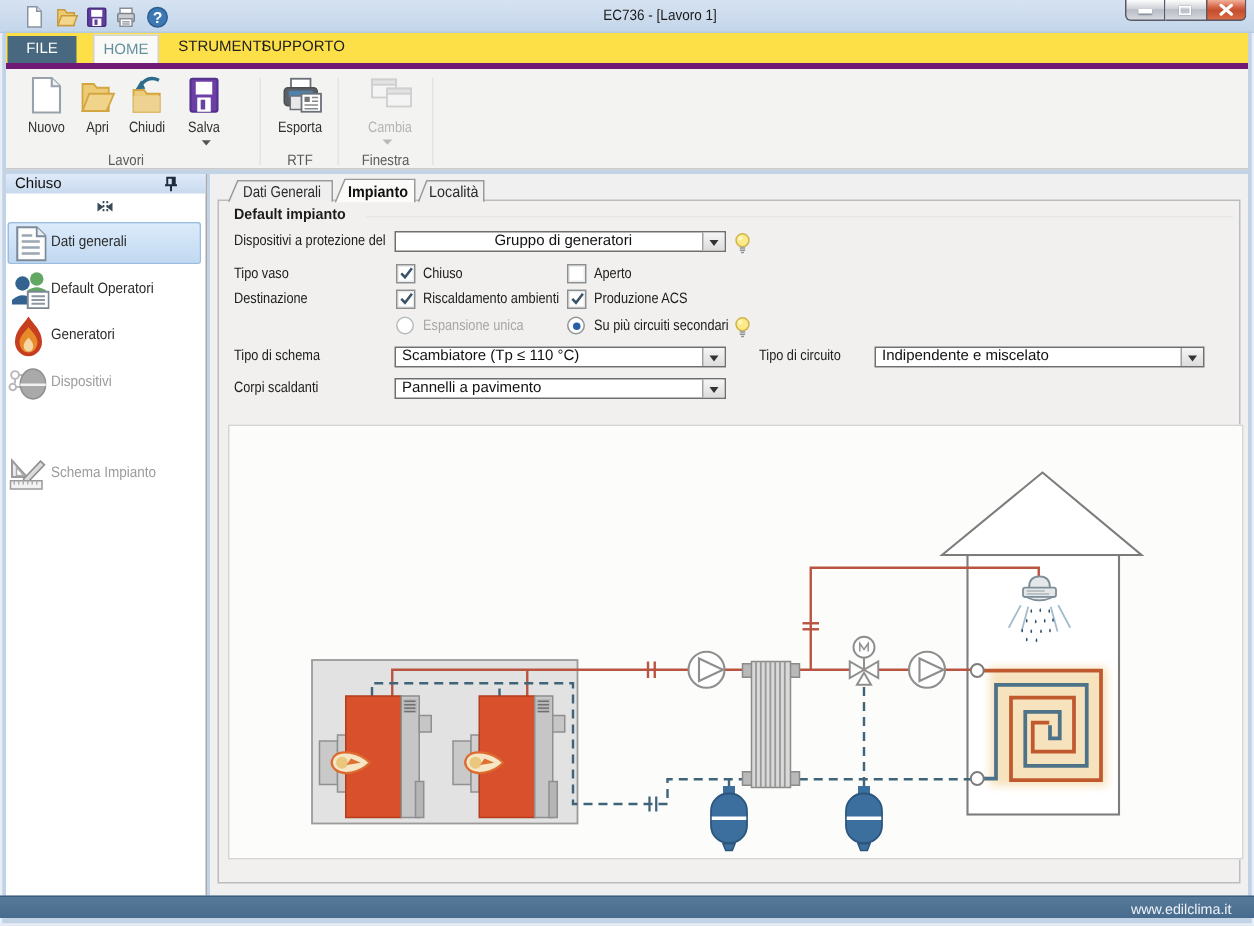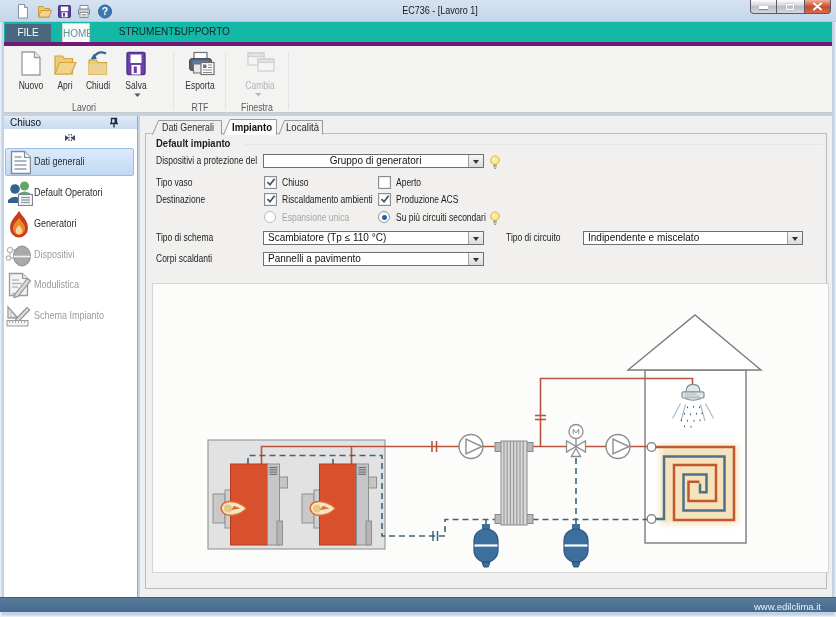--- a/index.html
+++ b/index.html
@@ -9,24 +9,24 @@
 
 #titlebar{left:0;top:0;width:836px;height:22px;background:linear-gradient(#d6e2f1,#c4d6ea);border-bottom:1px solid #b6c9de;}
 #title{left:0;top:5px;width:880px;text-align:center;font-size:10px;color:#1a1a1a;transform:scaleX(0.9);transform-origin:440px 0;}
 
 #winbtns{right:5px;top:0;height:14px;}
 .wbtn{position:absolute;top:0;height:14px;width:27px;border:1px solid #5a5a66;border-top:none;background:linear-gradient(#fdfdfd,#cfd2d8 45%,#b9bdc6 50%,#d6d9de);}
 #wb1{right:54px;border-radius:0 0 0 4px;}
 #wb2{right:27px;border-left:none;border-right:none;}
 #wb3{right:0;border-radius:0 0 4px 0;background:linear-gradient(#f2b099,#d5705280 40%,#c44e2e 55%,#d96a44);background-color:#cc4e30;}
 
-#tabstrip{left:4px;top:22px;width:828px;height:20px;background:#14b8a6;}
+#tabstrip{left:4px;top:22px;width:828px;height:20px;background:#fde047;}
 .rtab{position:absolute;top:0;height:20px;font-size:10px;line-height:20px;text-align:center;color:#222;}
 #filetab{left:1px;top:2px;height:18px;width:46px;background:#47687e;color:#fff;line-height:18px;}
-#hometab{left:58px;top:0.5px;height:19.5px;width:28px;background:#f9f9f8;border:1px solid #d2d2d2;border-bottom:none;color:#64909e;}
+#hometab{left:58px;top:0.5px;height:19.5px;width:44px;background:#f9f9f8;border:1px solid #d2d2d2;border-bottom:none;color:#64909e;}
 
 #ribbon{left:4px;top:42px;width:828px;height:71px;background:#f3f3f2;border-top:4px solid #701a75;border-bottom:1px solid #c9c9c9;}
 .rlabel{position:absolute;top:34px;font-size:10px;color:#303030;text-align:center;transform:scaleX(0.85);}
 .rgroup{position:absolute;top:56px;font-size:10px;color:#5a5a5a;text-align:center;transform:scaleX(0.88);}
 .rsep{position:absolute;top:6px;height:58px;width:1px;background:#e3e3e3;}
 
 #leftpanel{left:4px;top:116px;width:134px;height:481px;background:#fff;border-right:1px solid #a8a8a8;}
 #cmdhead{left:0;top:0;width:133px;height:13px;background:linear-gradient(#dfeafa,#c9daee);font-size:10px;color:#111;padding-left:6px;line-height:13px;}
 .pitem{position:absolute;left:0;width:133px;height:30px;}
 .pitem .txt{position:absolute;left:30px;top:9px;font-size:10px;color:#2b2b2b;white-space:nowrap;transform:scaleX(0.9);transform-origin:0 0;}
@@ -201,34 +201,20 @@
       <div class="txt">Dispositivi</div>
     <svg class="abs" style="left:1px;top:3px;" width="26" height="25">
       <g fill="none" stroke="#b9b9b9" stroke-width="1.3">
           <circle cx="5" cy="7" r="2.6"></circle>
           <circle cx="3.5" cy="15" r="2.2"></circle>
           <path d="M5 9.6 v3 M7.6 7 h2.5 M5.7 15 h3.5"></path>
         </g>
       <ellipse cx="17" cy="13" rx="8.5" ry="10" fill="#a9a9a9"></ellipse>
       <ellipse cx="17" cy="13" rx="8.5" ry="10" fill="none" stroke="#8f8f8f" stroke-width="1"></ellipse>
       <line x1="8.5" y1="13.5" x2="25.5" y2="13.5" stroke="#f2f2f2" stroke-width="1.6"></line>
-    </svg>
-  </div>
-  <div class="pitem dis" style="top:154px;">
-      <div class="txt">Modulistica</div>
-    <svg class="abs" style="left:4px;top:2px;" width="24" height="27">
-      <path d="M1.5 1.5 h13 l5 5 v17 h-18 z" fill="#f4f4f4" stroke="#9a9a9a" stroke-width="1.3"></path>
-      <path d="M14.5 1.5 v5 h5" fill="#e4e4e4" stroke="#9a9a9a" stroke-width="1.1"></path>
-      <g stroke="#b3b3b3" stroke-width="1.4">
-          <line x1="4" y1="8" x2="11" y2="8"></line>
-          <line x1="4" y1="11.5" x2="14" y2="11.5"></line>
-          <line x1="4" y1="15" x2="10" y2="15"></line>
-          <line x1="4" y1="21.5" x2="9" y2="21.5"></line>
-        </g>
-      <path d="M7 22 L19.5 6.5 l3 2.4 L10 24.5 l-4 1 z" fill="#d9d9d9" stroke="#8f8f8f" stroke-width="1.1"></path>
     </svg>
   </div>
   <div class="pitem dis" style="top:184.5px;">
       <div class="txt">Schema Impianto</div>
     <svg class="abs" style="left:2px;top:4px;" width="26" height="24">
       <path d="M2 2 l10 11 h-10 z" fill="#ececec" stroke="#9a9a9a" stroke-width="1.3"></path>
       <path d="M5 6.5 l5 5.5 h-5 z" fill="#fff" stroke="#aaa" stroke-width="1"></path>
       <path d="M10 14 L21 2.5 l2.6 2.4 L13 16 l-3.8 0.8 z" fill="#dcdcdc" stroke="#8f8f8f" stroke-width="1.1"></path>
       <rect x="1" y="15.5" width="21" height="5.5" fill="#f2f2f2" stroke="#9a9a9a"></rect>
       <g stroke="#adadad">

